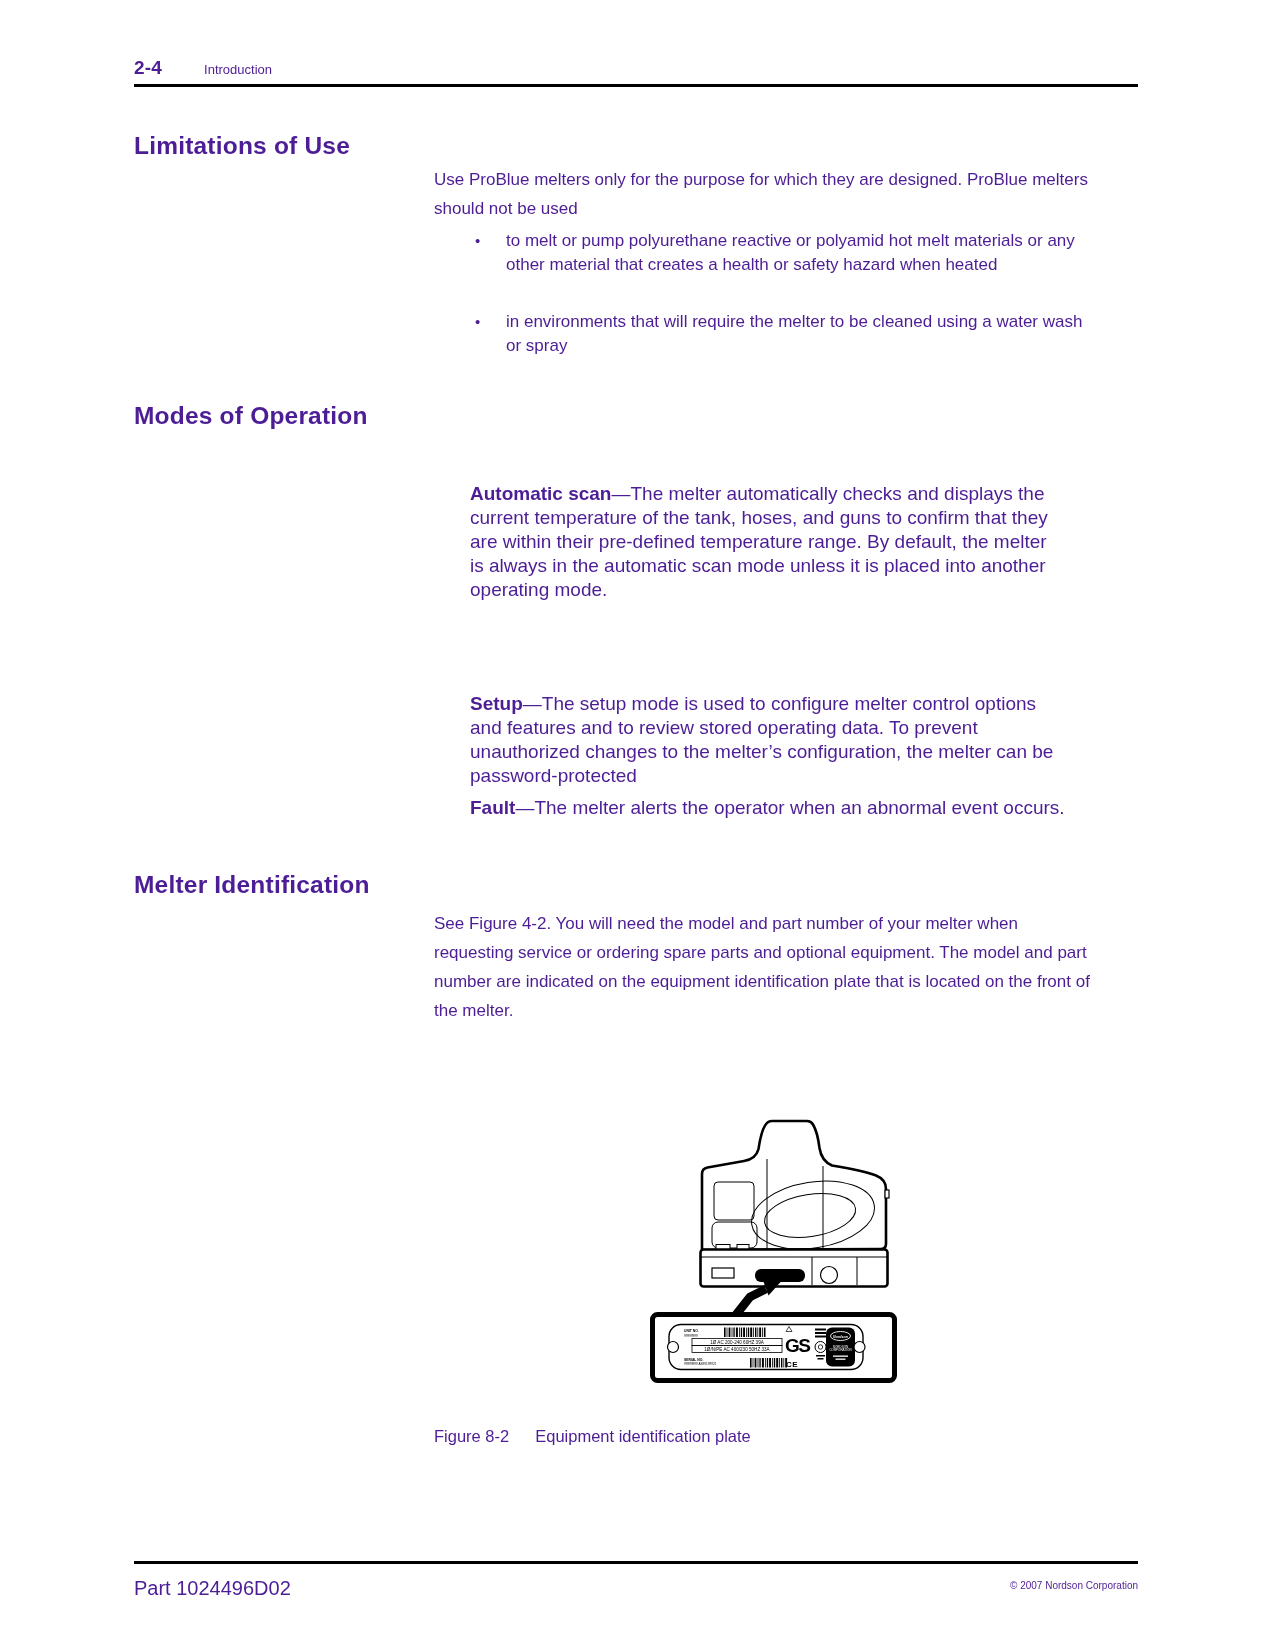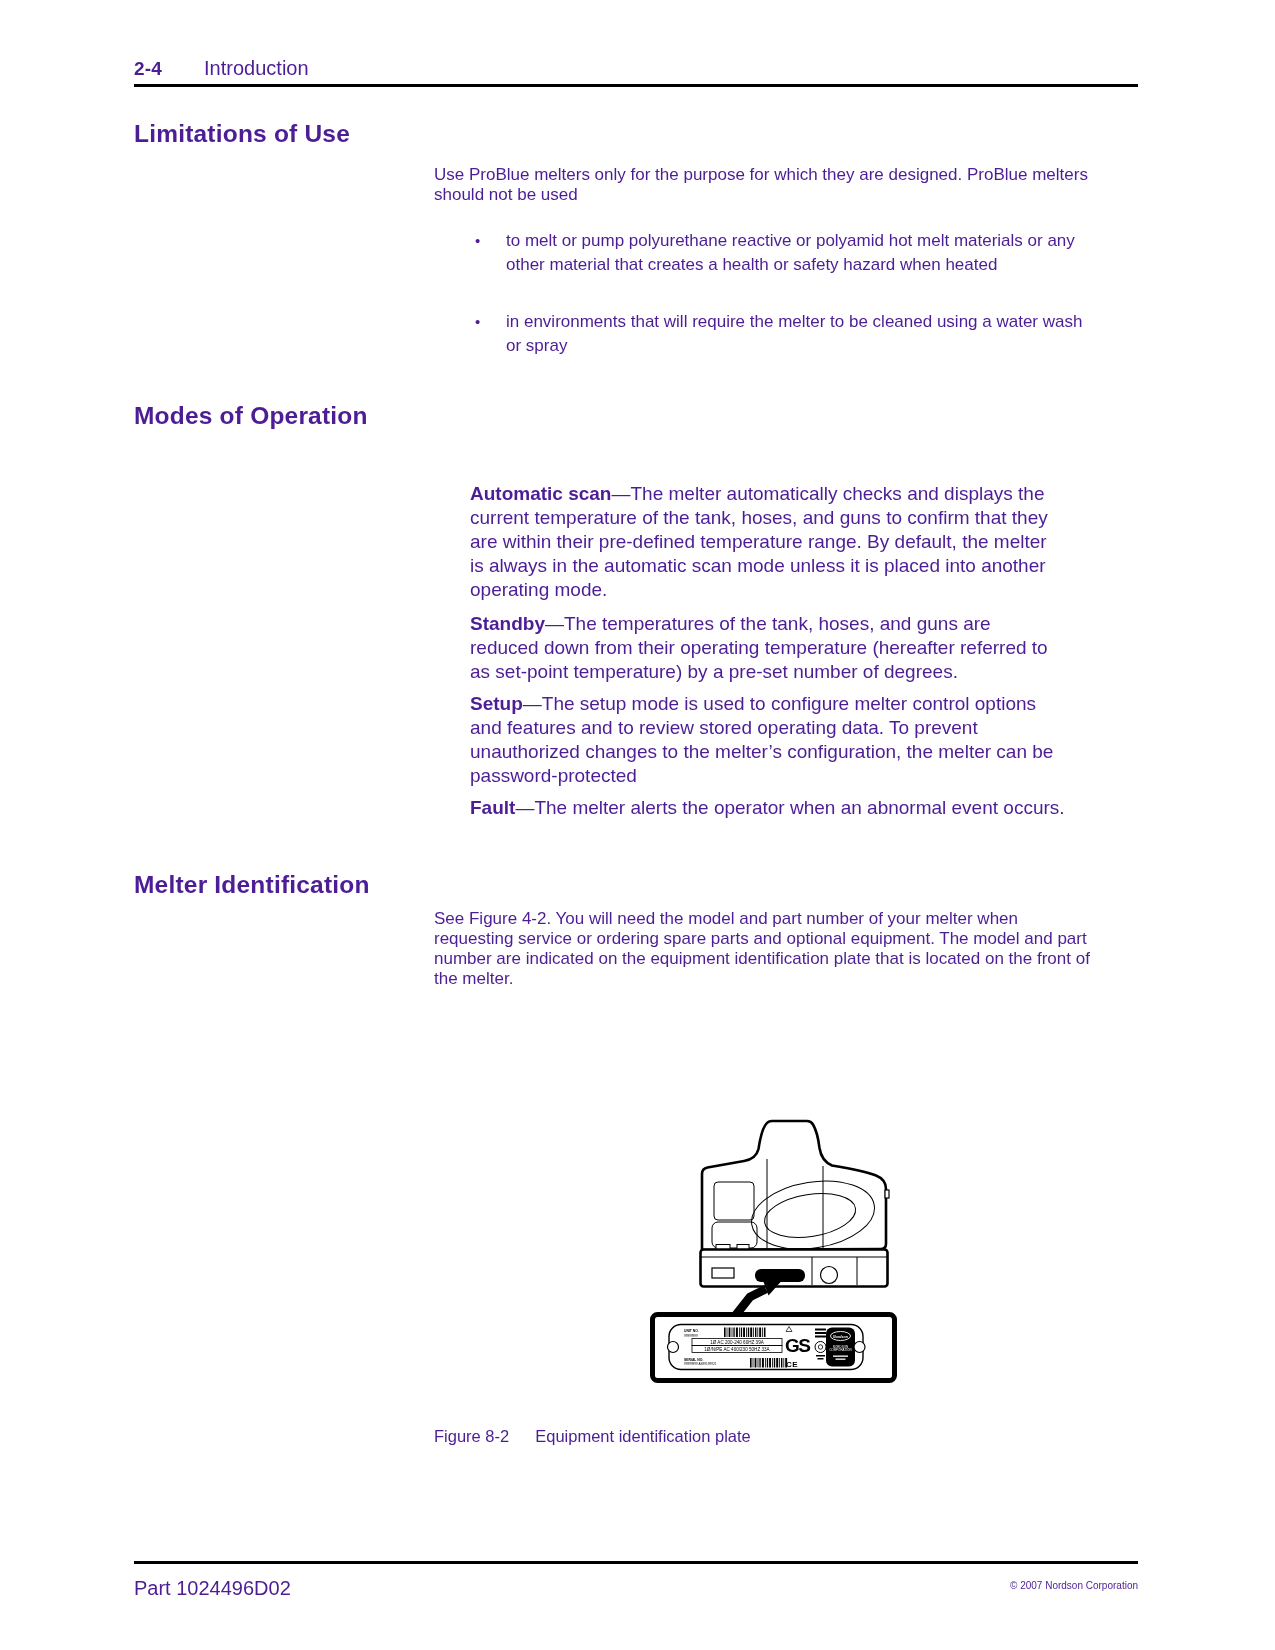--- a/index.html
+++ b/index.html
@@ -2,23 +2,23 @@
 <html><head>
 <meta charset="utf-8">
 <style>
   html,body{margin:0;padding:0;background:#e8e8e8;}
   .page{position:relative;width:1275px;height:1650px;background:#ffffff;margin:0 auto;
         font-family:"Liberation Sans",sans-serif;color:#4c1d95;overflow:hidden;}
   .abs{position:absolute;}
   .rule{position:absolute;left:134px;width:1004px;height:3px;background:#000;}
   .hdr{display:flex;align-items:baseline;font-size:17px;}
   .hdr .pgnum{font-weight:bold;font-size:19px;letter-spacing:.2px;}
-  .hdr .chap{margin-left:42px;font-size:20px;}
+  .hdr .chap{margin-left:42px;font-size:13px;}
   h1{margin:0;font-size:24.5px;font-weight:bold;letter-spacing:.2px;}
-  .body-text{font-size:17px;line-height:20px;}
+  .body-text{font-size:17px;line-height:29px;}
   .bullet-row{display:flex;font-size:17px;line-height:24px;}
   .bullet-marker{width:31px;flex:none;font-size:15px;}
   .mode-para{font-size:19px;line-height:24px;}
   .mode-para b{font-weight:bold;}
   .caption{font-size:16.5px;display:flex;}
   .caption .cap-text{margin-left:26px;}
   .footer-part{font-size:20px;}
   .footer-copy{font-size:10px;text-align:right;}
   svg text{font-family:"Liberation Sans",sans-serif;}
 </style>
@@ -26,41 +26,38 @@
 <body>
 
 <div class="page">
 
   <div class="abs hdr" style="left:134px;top:57px;">
     <span class="pgnum">2-4</span>
     <span class="chap">Introduction</span>
   </div>
   <div class="rule" style="top:84px;"></div>
 
-  <h1 class="abs" style="left:134px;top:120px;">Limitations of Use</h1>
+  <h1 class="abs" style="left:134px;top:132px;">Limitations of Use</h1>
 
   <div class="abs body-text" style="left:434px;top:165px;width:660px;">Use ProBlue melters only for the purpose for which they are designed. ProBlue melters should not be used</div>
 
   <div class="abs bullet-row" style="left:475px;top:229px;width:625px;">
     <span class="bullet-marker">•</span>
     <span>to melt or pump polyurethane reactive or polyamid hot melt materials or any other material that creates a health or safety hazard when heated</span>
   </div>
   <div class="abs bullet-row" style="left:475px;top:310px;width:625px;">
     <span class="bullet-marker">•</span>
     <span>in environments that will require the melter to be cleaned using a water wash or spray</span>
   </div>
 
   <h1 class="abs" style="left:134px;top:402px;">Modes of Operation</h1>
 
 
   <div class="abs mode-para" style="left:470px;top:482px;width:588px;">
     <b>Automatic scan</b><span>—The melter automatically checks and displays the current temperature of the tank, hoses, and guns to confirm that they are within their pre-defined temperature range. By default, the melter is always in the automatic scan mode unless it is placed into another operating mode.</span>
-  </div>
-  <div class="abs mode-para" style="left:470px;top:612px;width:588px;">
-    <b>Standby</b><span>—The temperatures of the tank, hoses, and guns are reduced down from their operating temperature (hereafter referred to as set-point temperature) by a pre-set number of degrees.</span>
   </div>
   <div class="abs mode-para" style="left:470px;top:692px;width:588px;">
     <b>Setup</b><span>—The setup mode is used to configure melter control options and features and to review stored operating data. To prevent unauthorized changes to the melter’s configuration, the melter can be password-protected</span>
   </div>
   <div class="abs mode-para" style="left:470px;top:796px;width:610px;">
     <b>Fault</b><span>—The melter alerts the operator when an abnormal event occurs.</span>
   </div>
 
   <h1 class="abs" style="left:134px;top:871px;">Melter Identification</h1>
 

